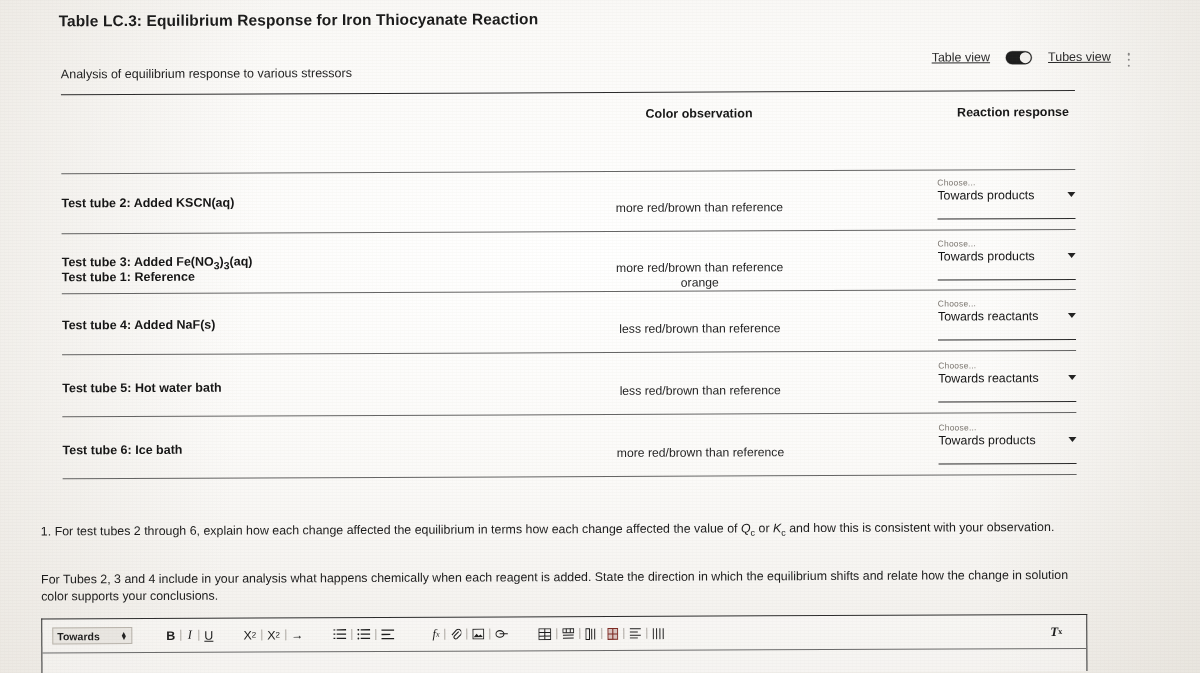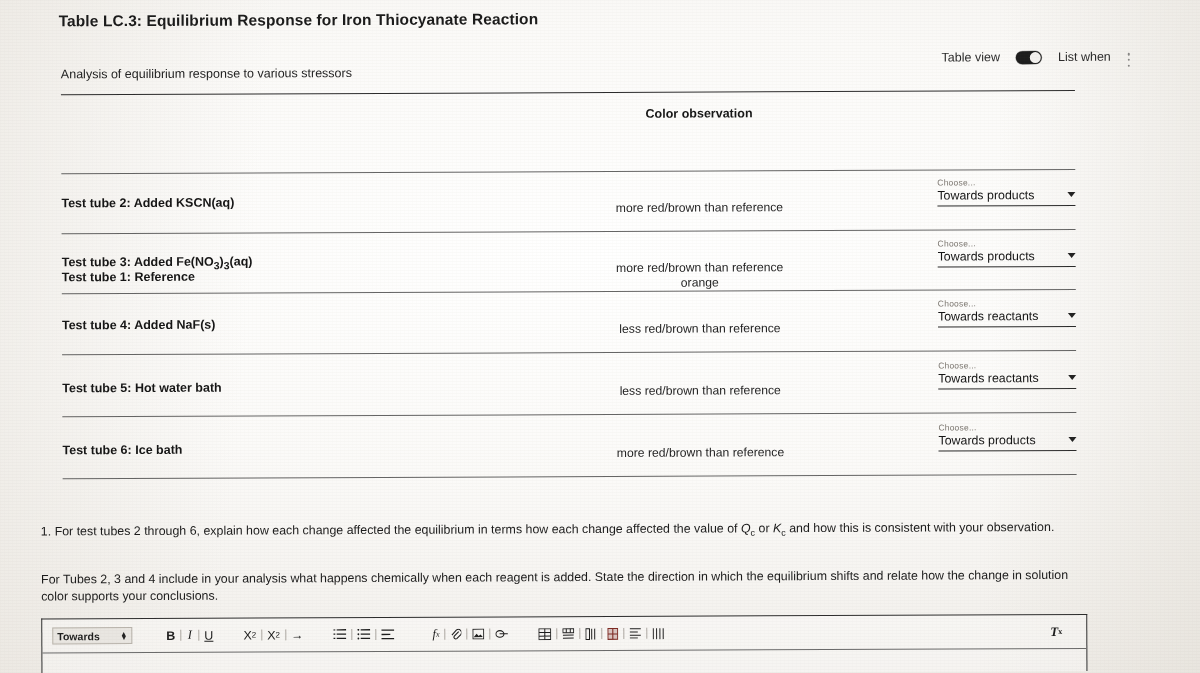--- a/index.html
+++ b/index.html
@@ -35,21 +35,21 @@
 
   
   .doc-title{
     position:absolute; left:60px; top:10px;
     font-size:15.5px; font-weight:bold; letter-spacing:.1px;
   }
 
   .view-toggle{
     position:absolute; right:88px; top:52px;
     display:flex; align-items:center; gap:16px;
-    font-size:12.5px; color:#2a2a2a;
+    font-size:12.5px; color:#2a2a2a;text-decoration:underline;
   }
   .switch{
     width:26px; height:13px; border-radius:7px;
     background:#1d1d1d; position:relative; display:inline-block;
     box-shadow:0 0 0 .5px rgba(0,0,0,.3);
   }
   .switch .knob{
     position:absolute; right:1px; top:1px;
     width:11px; height:11px; border-radius:50%;
     background:#f4f2ef;
@@ -96,21 +96,21 @@
     position:absolute; left:938px; width:150px;
   }
   .choose-lbl{
     font-size:8.5px; color:#7a756e; letter-spacing:.2px;
     margin-bottom:1px; white-space:nowrap;
   }
   .select{
     display:flex; align-items:center; justify-content:space-between;
     gap:6px; width:138px;
     border-bottom:1.4px solid #2a2a2a;
-    padding-bottom:3px;
+    padding-bottom:16px;
   }
   .select .val{ font-size:12.4px; color:#141414; white-space:nowrap; }
   .caret{
     width:0;height:0;
     border-left:4.5px solid transparent;
     border-right:4.5px solid transparent;
     border-top:5px solid #222;
     flex:0 0 auto; margin-bottom:2px;
   }
 
@@ -170,33 +170,34 @@
 
 <div class="page">
 
   <div class="doc-title">Table LC.3: Equilibrium Response for Iron Thiocyanate Reaction</div>
 
   <div class="view-toggle">
     <span>Table view</span>
     <span class="switch">
       <span class="knob"></span>
     </span>
-    <span>List when</span>
+    <span>Tubes view</span>
   </div>
   <div class="kebab">
       <i></i>
       <i></i>
       <i></i>
     </div>
 
   <div class="caption">Analysis of equilibrium response to various stressors</div>
   <div class="rule top"></div>
 
   <div class="thead">
     <div class="th c2">Color observation</div>
+    <div class="th c3">Reaction response</div>
   </div>
 
   <div class="rows">
 
     <div class="row" style="top:134px;">
       <div class="cell-label" style="top:134px;">Test tube 1: Reference</div>
       <div class="cell-obs" style="top:142px;">orange</div>
     </div>
     <div class="rule row" style="left:62px; top:171px; width:1014px;"></div>
 

